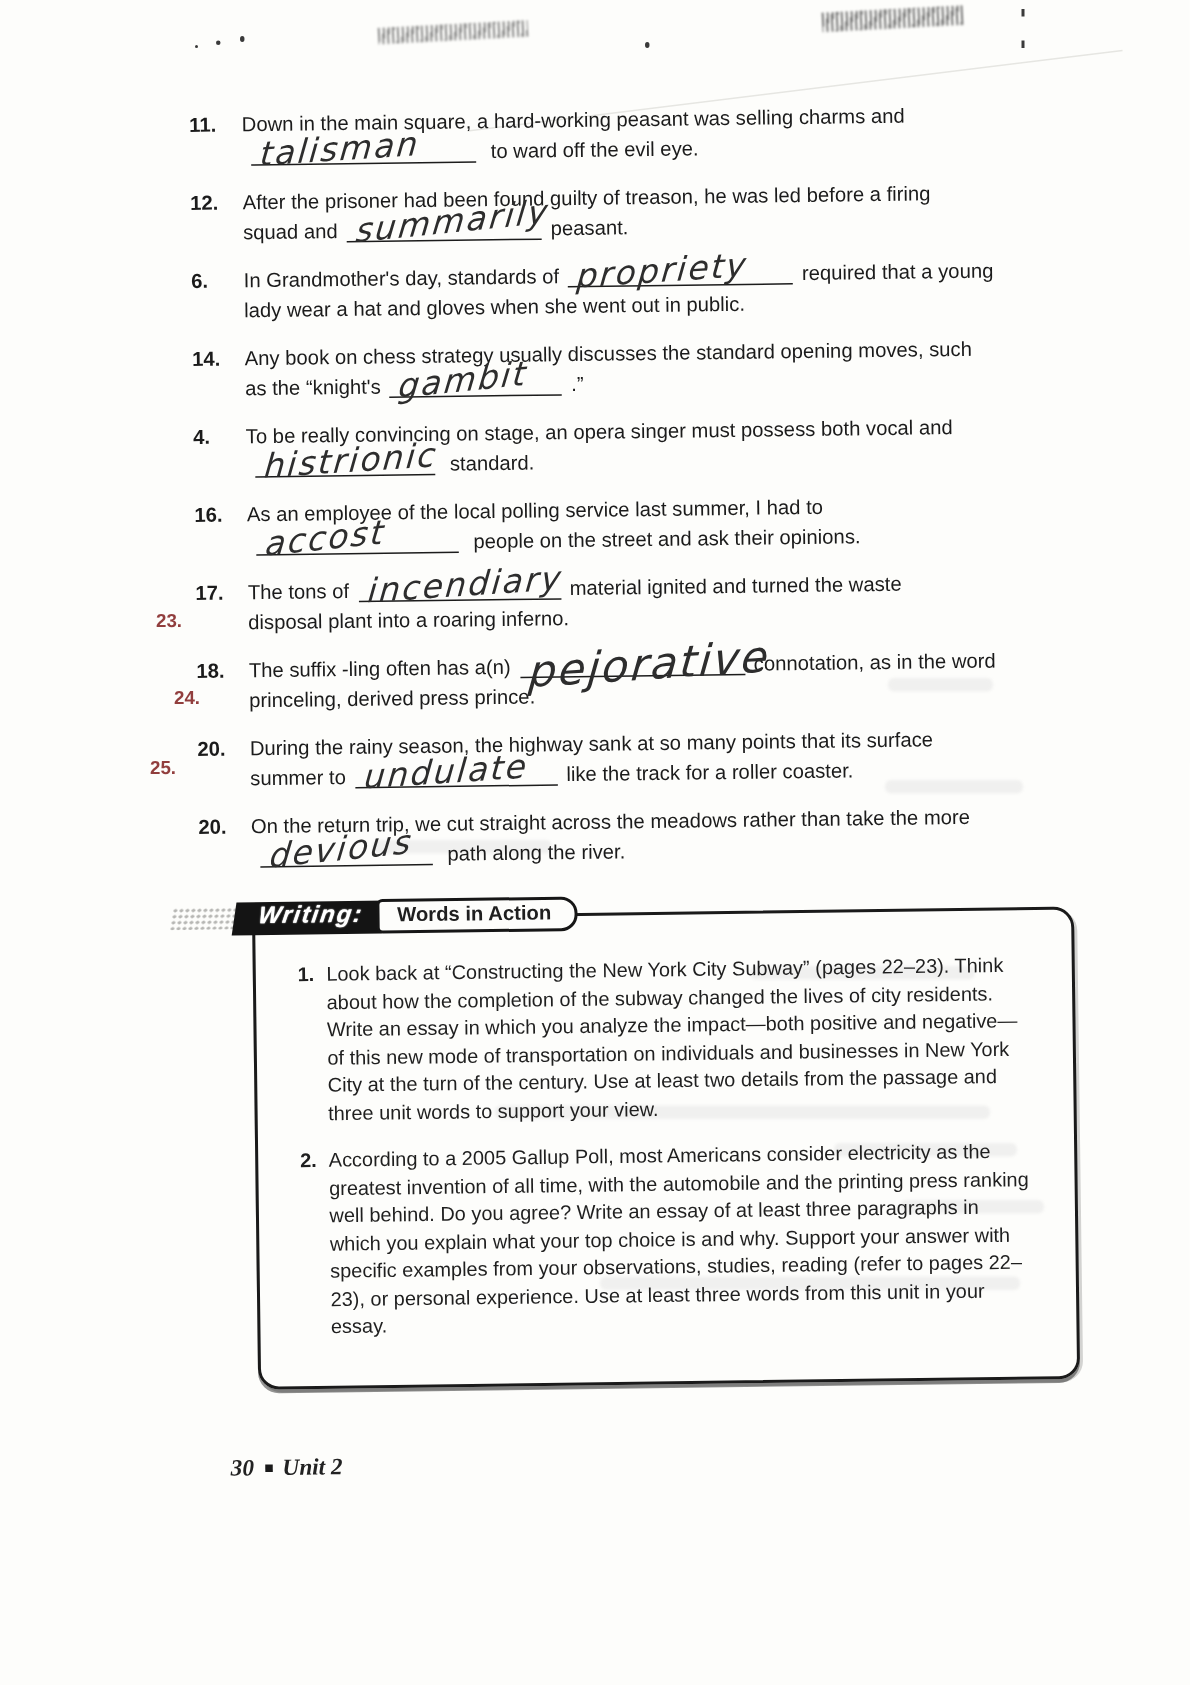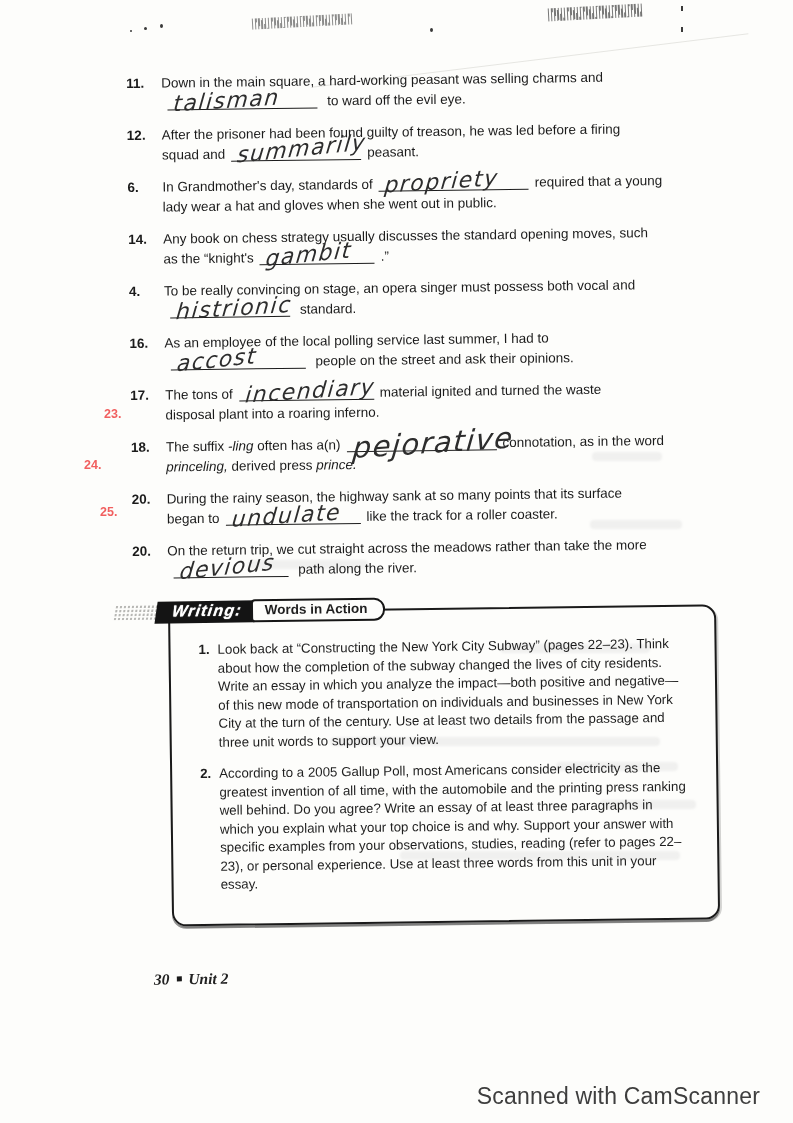--- a/index.html
+++ b/index.html
@@ -11,21 +11,21 @@
   
   .content{
     position:absolute;left:126px;top:74px;width:604px;
     transform:rotate(-0.75deg);transform-origin:0 0;
   }
   
   .item{display:flex;gap:9px;margin-bottom:12px;font-size:13.5px;line-height:20px;color:#1b1b1b;}
   .num{flex:none;width:26px;text-align:left;font-weight:700;}
   .body{min-width:0;}
   .line{white-space:nowrap;}
-  .it{font-style:italic;}
+  .it{}
   .blank{
     display:inline-block;position:relative;height:14px;vertical-align:-3px;
     border-bottom:1.8px solid #1c1c1c;margin:0 6px;
   }
   .b115{width:115px}.b120{width:120px}.b130{width:130px}.b135{width:135px}.b150{width:150px}
   .hw{
     position:absolute;left:5px;bottom:-5px;
     font-family:"DejaVu Sans",sans-serif;font-style:italic;
     font-size:22px;color:#2d2d2d;letter-spacing:1.5px;white-space:nowrap;
     transform:rotate(-3deg) skewX(-9deg);transform-origin:left bottom;
@@ -71,22 +71,22 @@
   }
   
   .stamp{
     position:absolute;opacity:.55;filter:blur(.7px);transform:rotate(-3deg);
     background-image:repeating-linear-gradient(93deg,#2f2f2f 0 1.5px,transparent 1.5px 3.2px);
   }
   .stamp.s1{left:252px;top:16px;width:100px;height:11px;}
   .stamp.s2{left:548px;top:6px;width:94px;height:13px;opacity:.65;}
   .dot{position:absolute;background:#3a3a3a;border-radius:50%;}
   .crease{position:absolute;left:310px;top:60px;width:440px;height:1px;background:#e6e6e2;transform:rotate(-7deg);}
-  .bleednum{position:absolute;color:#ef4444;font-weight:700;font-size:12.5px;opacity:.85;}
-  .bn1{left:104px;top:407px;}.bn2{left:84px;top:458px;}.bn3{left:100px;top:505px;}
+  .bleednum{position:absolute;color:#7f1d1d;font-weight:700;font-size:12.5px;opacity:.85;}
+  .bn1{left:104px;top:407px;}.bn2{left:116px;top:458px;}.bn3{left:100px;top:505px;}
   .bleedbar{position:absolute;height:9px;background:#a9a9ad;opacity:.15;filter:blur(1px);border-radius:4px;}
   .bb1{left:500px;top:644px;width:150px;}
   .bb2{left:330px;top:737px;width:330px;}
   .bb3{left:556px;top:762px;width:122px;}
   .bb4{left:600px;top:800px;width:96px;}
   .bb5{left:400px;top:851px;width:280px;}
   .bb6{left:592px;top:452px;width:70px;}
   .bb7{left:590px;top:520px;width:92px;}
   .bb8{left:248px;top:560px;width:120px;}
 </style>
@@ -179,21 +179,21 @@
       <div class="body">
         <div class="line"><span>The suffix</span> <span class="it">-ling</span> <span>often has a(n)</span><span class="blank b150"><span class="hw lg">pejorative</span></span><span>connotation, as in the word</span></div>
         <div class="line"><span class="it">princeling,</span> <span>derived press</span> <span class="it">prince.</span></div>
       </div>
     </div>
 
     <div class="item">
       <span class="num">20.</span>
       <div class="body">
         <div class="line"><span>During the rainy season, the highway sank at so many points that its surface</span></div>
-        <div class="line"><span>began to</span><span class="blank b135"><span class="hw">undulate</span></span><span>like the track for a roller coaster.</span></div>
+        <div class="line"><span>summer to</span><span class="blank b135"><span class="hw">undulate</span></span><span>like the track for a roller coaster.</span></div>
       </div>
     </div>
 
     <div class="item">
       <span class="num">20.</span>
       <div class="body">
         <div class="line"><span>On the return trip, we cut straight across the meadows rather than take the more</span></div>
         <div class="line"><span class="blank b115"><span class="hw v2">devious</span></span> <span>path along the river.</span></div>
       </div>
     </div>
@@ -217,15 +217,14 @@
     </div>
 
     <div class="footer">
       <span>30</span>
       <span class="sq"></span>
       <span>Unit 2</span>
     </div>
 
   </div>
 
-  <div class="wm">Scanned with CamScanner</div>
 
 </div>
 
 </body></html>

